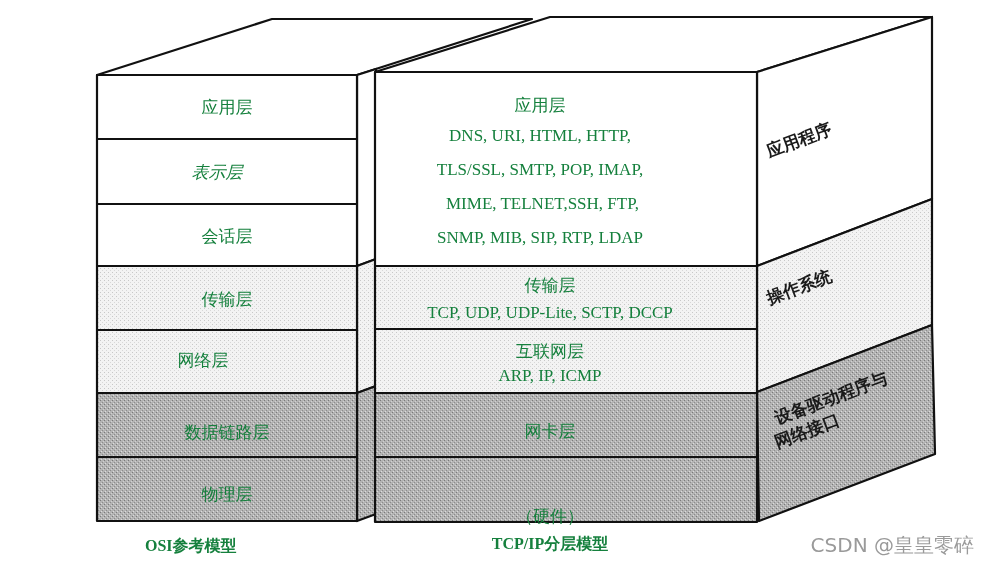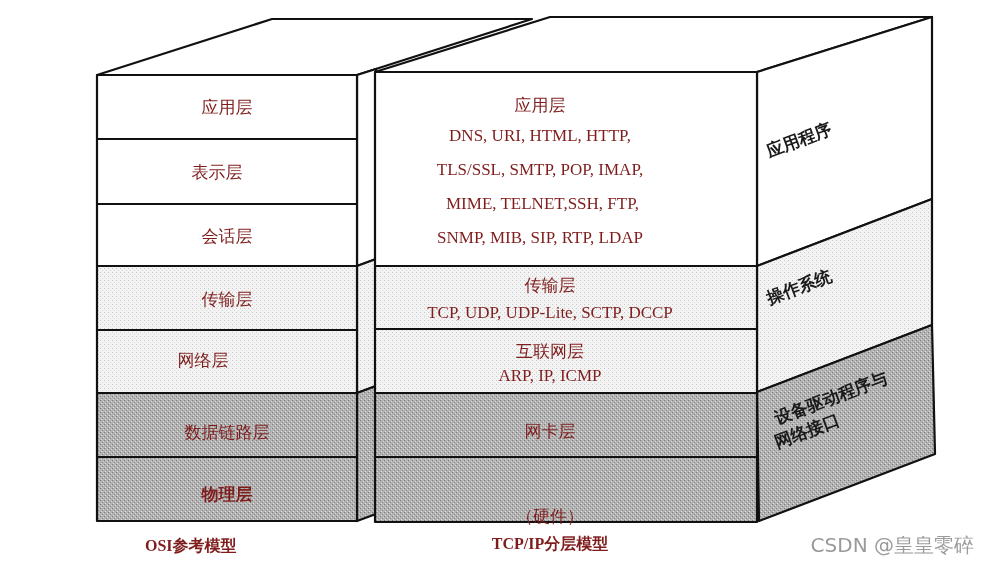--- a/index.html
+++ b/index.html
@@ -1,19 +1,19 @@
 <!DOCTYPE html>
 <html><head>
 <meta charset="utf-8">
 <style>
   html, body { margin: 0; padding: 0; background: #ffffff; }
   body { width: 988px; height: 567px; position: relative; overflow: hidden;
          font-family: "DejaVu Serif", "Liberation Serif", serif; color: #111; }
   svg.diagram { position: absolute; left: 0; top: 0; width: 988px; height: 567px; }
-  .lbl { position: absolute; white-space: nowrap; text-align: center; color: #7f1d1d; }
+  .lbl { position: absolute; white-space: nowrap; text-align: center; color: #15803d; }
   .cn { font-family: "DejaVu Sans", "Liberation Sans", sans-serif; font-size: 17px; }
   .en { font-family: "Liberation Serif", "DejaVu Serif", serif; font-size: 17px; }
   .caption { font-family: "Liberation Serif", "DejaVu Serif", serif; font-size: 16px; font-weight: bold; }
   .side { position: absolute; font-family: "DejaVu Sans", "Liberation Sans", sans-serif; font-size: 17px;
           transform-origin: left bottom; transform: rotate(-20.5deg) skewX(-0deg); white-space: nowrap; line-height: 22px; font-weight: bold; color:#1a1a1a; }
   .watermark { position: absolute; right: 14px; bottom: 8px; font-family: "DejaVu Sans", "Liberation Sans", sans-serif;
                font-size: 20px; color: #9a9a9a; }
 </style>
 </head>
 <body>
@@ -58,26 +58,26 @@
 
     <rect x="375" y="72" width="382" height="194" fill="#fff"></rect>
     <rect x="375" y="266" width="382" height="63" fill="url(#lightPat)"></rect>
     <rect x="375" y="329" width="382" height="64" fill="url(#lightPat)"></rect>
     <rect x="375" y="393" width="382" height="64" fill="url(#darkPat)"></rect>
     <rect x="375" y="457" width="382" height="65" fill="url(#darkPat)"></rect>
   </g>
 </svg>
 
 <div class="lbl cn" style="left:97px;width:260px;top:96px;">应用层</div>
-<div class="lbl cn" style="left:97px;width:240px;top:161px;">表示层</div>
+<div class="lbl cn" style="left:97px;width:240px;top:161px;font-style:italic;">表示层</div>
 <div class="lbl cn" style="left:97px;width:260px;top:225px;">会话层</div>
 <div class="lbl cn" style="left:97px;width:260px;top:288px;">传输层</div>
 <div class="lbl cn" style="left:97px;width:212px;top:349px;">网络层</div>
 <div class="lbl cn" style="left:97px;width:260px;top:421px;">数据链路层</div>
-<div class="lbl cn" style="left:97px;width:260px;top:483px;font-weight:bold;">物理层</div>
+<div class="lbl cn" style="left:97px;width:260px;top:483px;">物理层</div>
 <div class="lbl caption" style="left:97px;width:260px;top:536px;text-align:left;padding-left:48px;box-sizing:border-box;">OSI参考模型</div>
 
 <div class="lbl cn" style="left:375px;width:330px;top:94px;">应用层</div>
 <div class="lbl en" style="left:375px;width:330px;top:126px;">DNS, URI, HTML, HTTP,</div>
 <div class="lbl en" style="left:375px;width:330px;top:160px;">TLS/SSL, SMTP, POP, IMAP,</div>
 <div class="lbl en" style="left:375px;width:330px;top:194px;padding-left:5px;box-sizing:border-box;">MIME, TELNET,SSH, FTP,</div>
 <div class="lbl en" style="left:375px;width:330px;top:228px;">SNMP, MIB, SIP, RTP, LDAP</div>
 
 <div class="lbl cn" style="left:375px;width:350px;top:274px;">传输层</div>
 <div class="lbl en" style="left:375px;width:350px;top:303px;">TCP, UDP, UDP-Lite, SCTP, DCCP</div>

